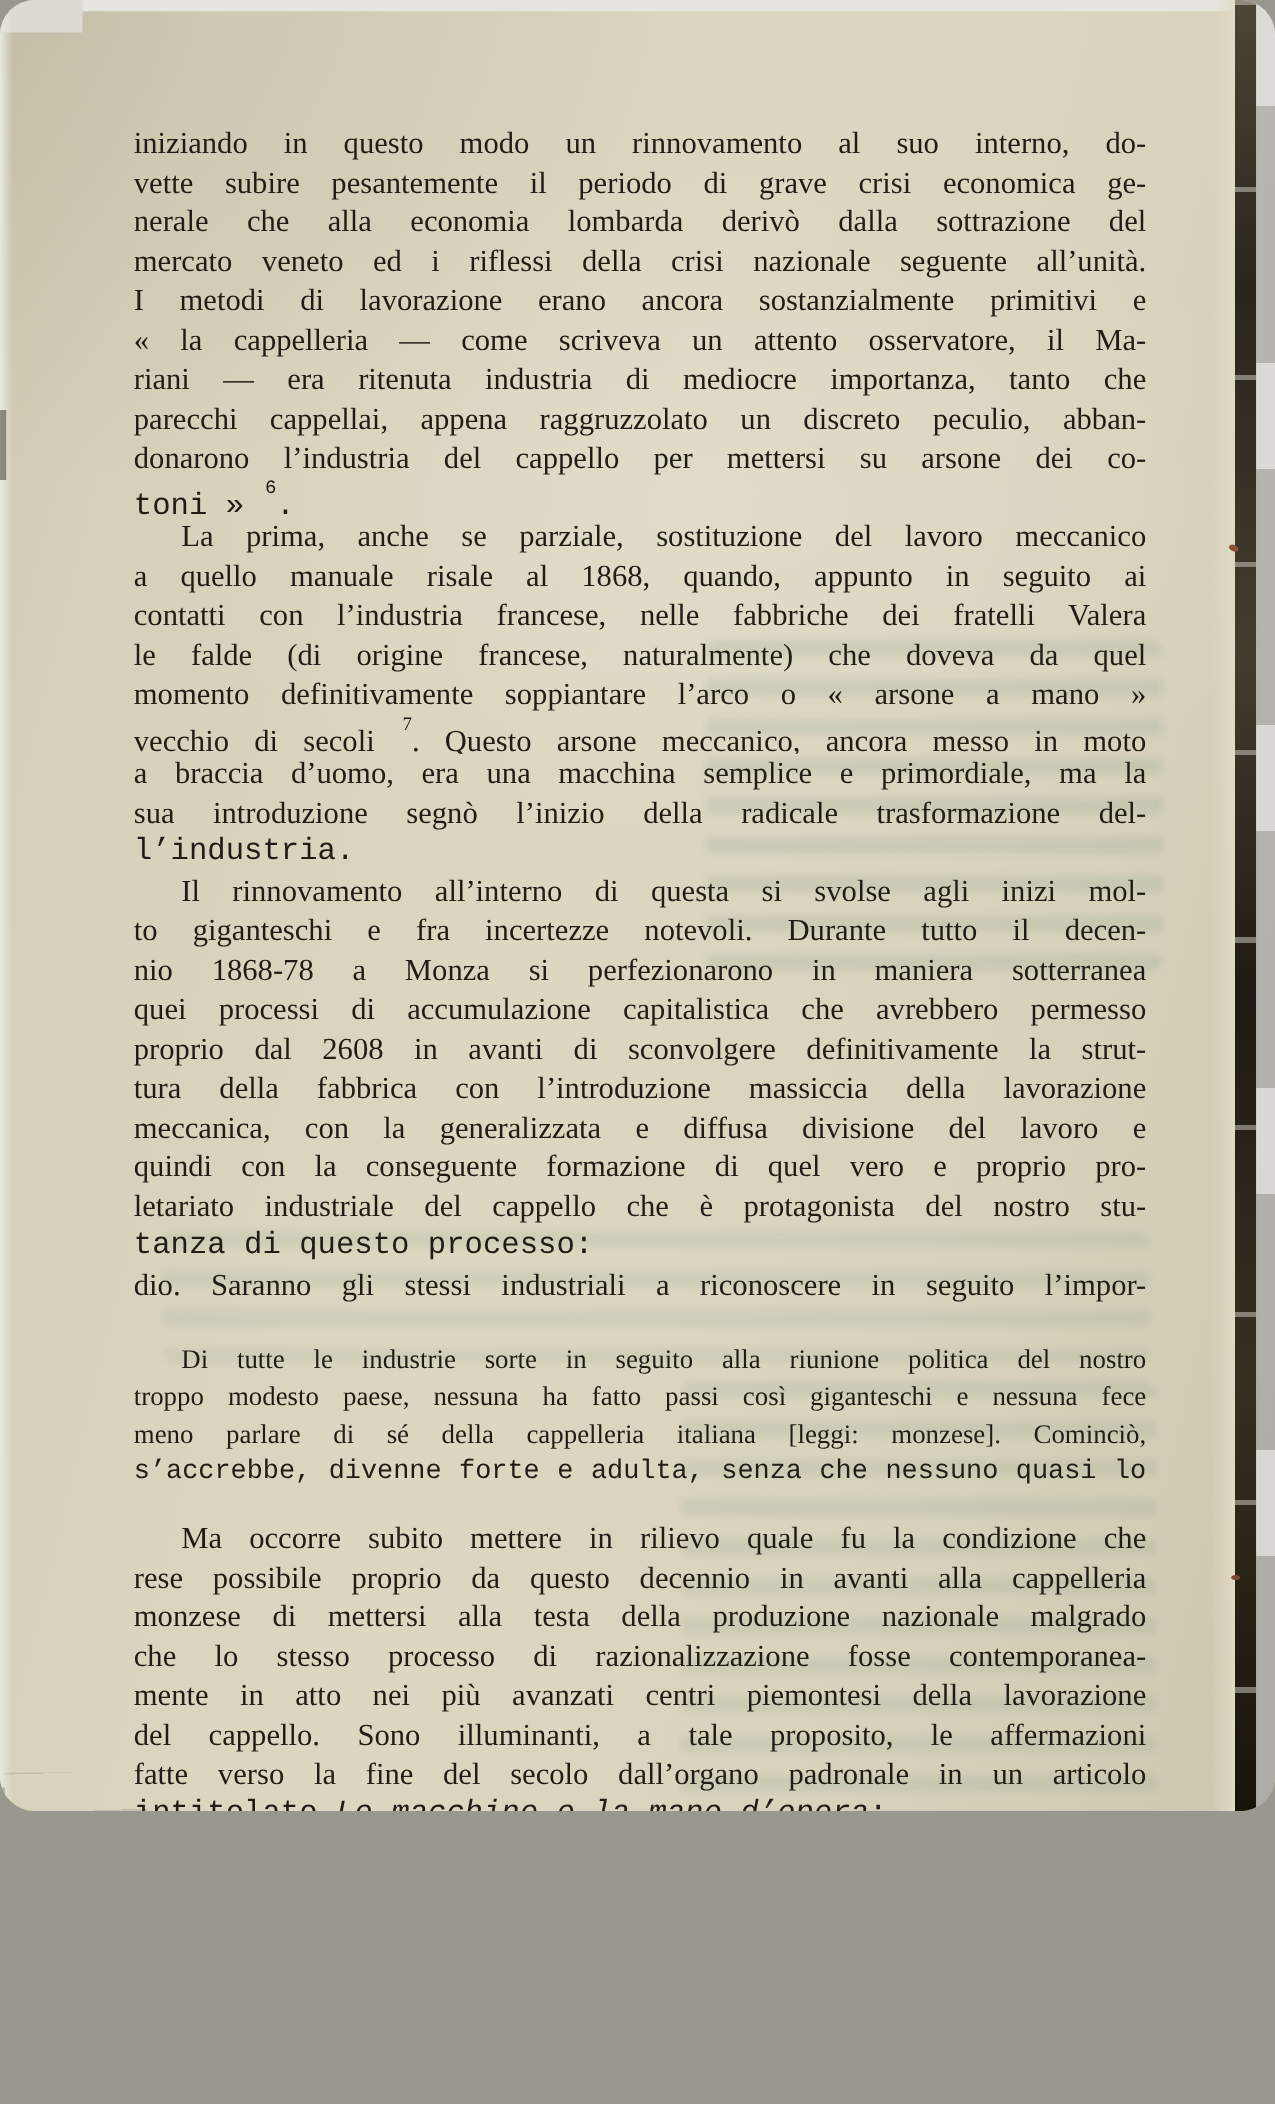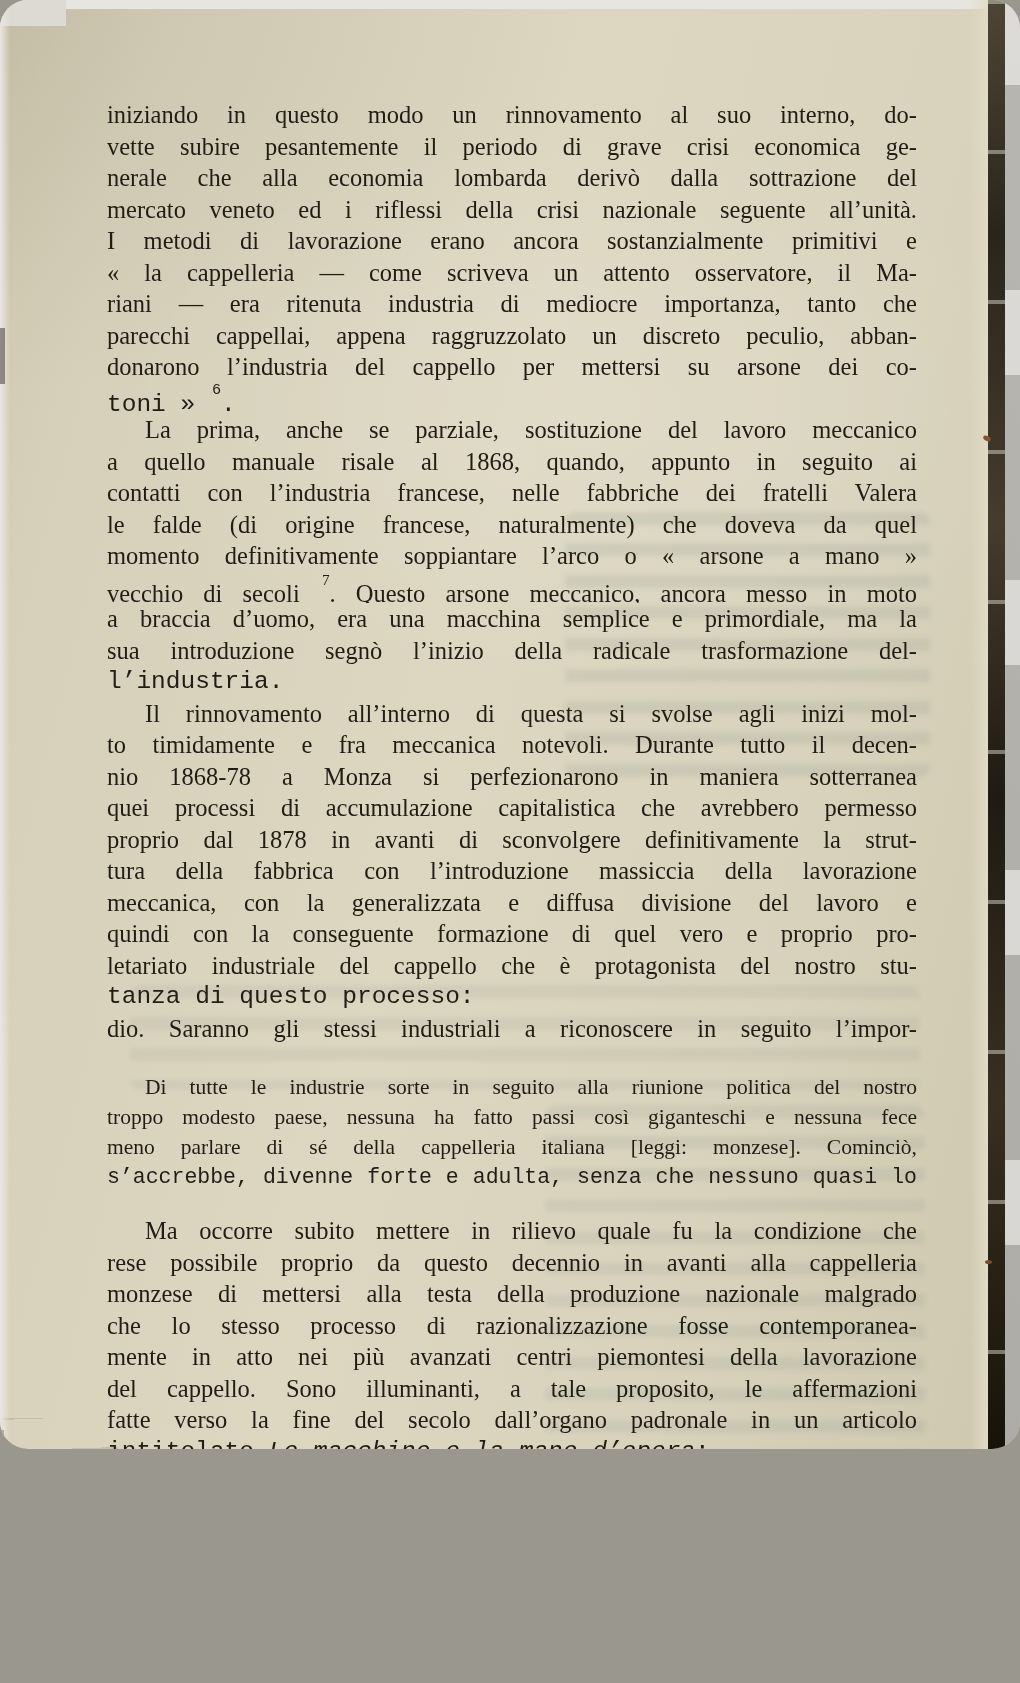--- a/index.html
+++ b/index.html
@@ -117,24 +117,24 @@
         <div class="line">contatti con l’industria francese, nelle fabbriche dei fratelli Valera</div>
         <div class="line">le falde (di origine francese, naturalmente) che doveva da quel</div>
         <div class="line">momento definitivamente soppiantare l’arco o « arsone a mano »</div>
         <div class="line">vecchio di secoli <sup>7</sup>. Questo arsone meccanico, ancora messo in moto</div>
         <div class="line">a braccia d’uomo, era una macchina semplice e primordiale, ma la</div>
         <div class="line">sua introduzione segnò l’inizio della radicale trasformazione del-</div>
         <div class="line last">l’industria.</div>
       </div>
     <div class="para indent">
         <div class="line">Il rinnovamento all’interno di questa si svolse agli inizi mol-</div>
-        <div class="line">to timidamente e fra meccanica notevoli. Durante tutto il decen-</div>
+        <div class="line">to giganteschi e fra incertezze notevoli. Durante tutto il decen-</div>
         <div class="line">nio 1868-78 a Monza si perfezionarono in maniera sotterranea</div>
         <div class="line">quei processi di accumulazione capitalistica che avrebbero permesso</div>
-        <div class="line">proprio dal 1878 in avanti di sconvolgere definitivamente la strut-</div>
+        <div class="line">proprio dal 2608 in avanti di sconvolgere definitivamente la strut-</div>
         <div class="line">tura della fabbrica con l’introduzione massiccia della lavorazione</div>
         <div class="line">meccanica, con la generalizzata e diffusa divisione del lavoro e</div>
         <div class="line">quindi con la conseguente formazione di quel vero e proprio pro-</div>
         <div class="line">letariato industriale del cappello che è protagonista del nostro stu-</div>
         <div class="line last">tanza di questo processo:</div>
         <div class="line">dio. Saranno gli stessi industriali a riconoscere in seguito l’impor-</div>
       </div>
     <div class="para quote indent">
         <div class="line">Di tutte le industrie sorte in seguito alla riunione politica del nostro</div>
         <div class="line">troppo modesto paese, nessuna ha fatto passi così giganteschi e nessuna fece</div>

